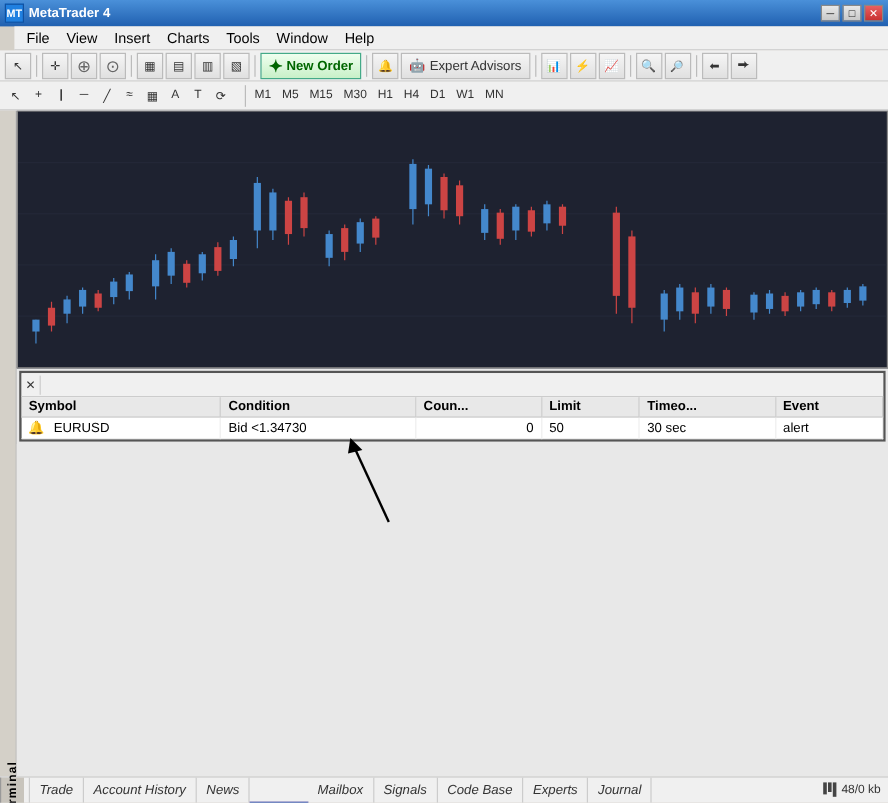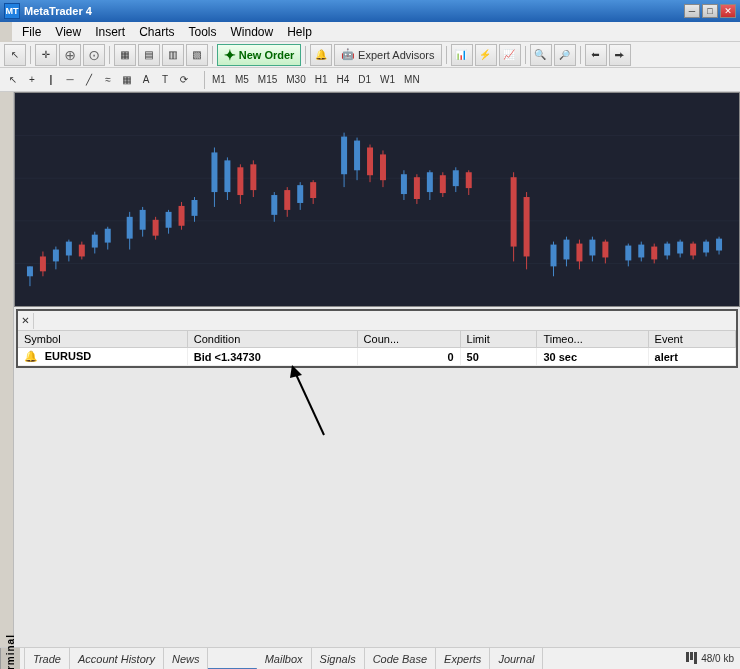--- a/index.html
+++ b/index.html
@@ -125,30 +125,29 @@
       width: 100%;
       border-collapse: collapse;
     }
     .alerts-table th {
       background: #e8e8e8;
       border-bottom: 1px solid #ccc;
       border-right: 1px solid #ccc;
       padding: 2px 6px;
       text-align: left;
       font-size: 11px;
-      font-weight: normal;
+      font-weight: bold;
       color: #000;
     }
     .alerts-table td {
       border-bottom: 1px solid #eee;
       border-right: 1px solid #eee;
       padding: 2px 6px;
       font-size: 11px;
       color: #000;
-      font-weight: bold;
     }
     .bell-icon { color: #f0a000; margin-right: 4px; }
 
     
     .alert-annotation {
       flex: 1;
       display: flex;
       align-items: center;
       justify-content: center;
       position: relative;

